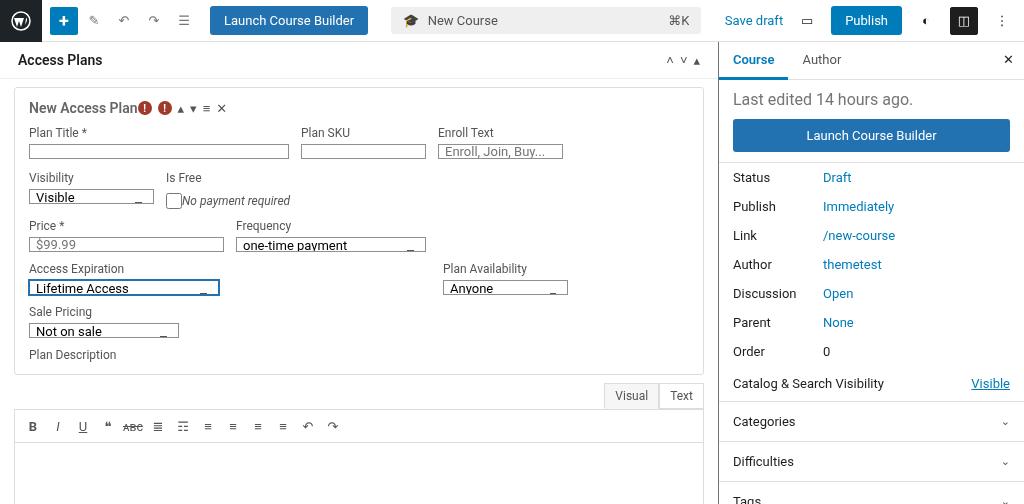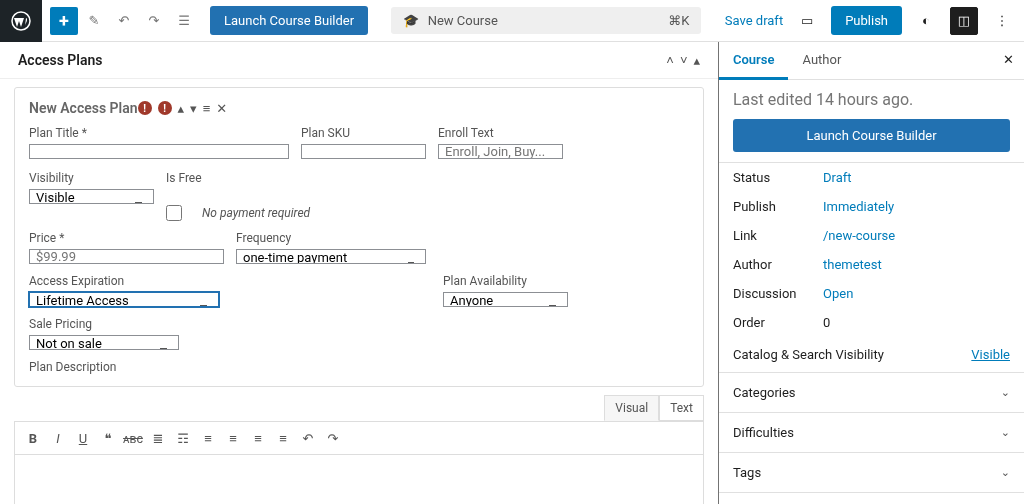--- a/index.html
+++ b/index.html
@@ -27,21 +27,21 @@
 .panel-hdr h4{font-size:14px;font-weight:600;color:#666}
 .panel-hdr .pico{display:flex;gap:6px;align-items:center;color:#555}
 .warn{width:14px;height:14px;border-radius:50%;background:#a0392b;color:#fff;display:flex;align-items:center;justify-content:center;font-size:10px;font-weight:bold}
 .row{display:flex;gap:12px;margin-bottom:10px;flex-wrap:wrap}
 .field{display:flex;flex-direction:column;gap:4px}
 .field label{font-size:12px;color:#555}
 .field input,.field select{height:15px;border:1px solid #8c8f94;border-radius:0;padding:0 6px;font-size:13px;background:#fff}
 .field select{appearance:none;background-image:linear-gradient(45deg,transparent 50%,#555 50%),linear-gradient(135deg,#555 50%,transparent 50%);background-position:calc(100% - 14px) 12px,calc(100% - 10px) 12px;background-size:4px 4px,4px 4px;background-repeat:no-repeat;padding-right:24px}
 .w260{width:260px}.w125{width:125px}.w195{width:195px}.w190{width:190px}.w150{width:150px}
 .highlight-select{box-shadow:0 0 0 1px #2271b1;border-color:#2271b1!important}
-.checkbox-row{display:flex;align-items:center;gap:20px;margin-top:16px}
+.checkbox-row{display:flex;align-items:center;gap:0;margin-top:4px}
 .checkbox-row input{width:16px;height:16px}
 .checkbox-row span{font-style:italic;color:#555;font-size:12px}
 .editor-tabs{display:flex;justify-content:flex-end;margin:4px 14px 0}
 .editor-tabs .etab{padding:5px 10px;border:1px solid #ddd;font-size:12px;color:#555;cursor:pointer}
 .editor-tabs .etab.active{background:#f6f6f6;border-bottom-color:#f6f6f6}
 .editor-area{margin:0 14px;border:1px solid #ddd}
 .etb{display:flex;align-items:center;gap:1px;padding:4px 6px;border-bottom:1px solid #ddd}
 .etb span{width:24px;height:24px;display:flex;align-items:center;justify-content:center;color:#555;font-size:13px}
 .etxt{height:85px;resize:vertical;width:100%;border:none;outline:none;padding:6px}
 .sidebar{width:306px;border-left:1px solid #737373;overflow-y:auto;font-size:13px}
@@ -239,20 +239,24 @@
       </div>
     <div class="sb-row">
         <div class="k">Author</div>
         <div class="v">themetest</div>
       </div>
     <div class="sb-row">
         <div class="k">Discussion</div>
         <div class="v">Open</div>
       </div>
     <div class="sb-row">
+        <div class="k">Parent</div>
+        <div class="v">None</div>
+      </div>
+    <div class="sb-row">
         <div class="k">Order</div>
         <div class="v muted">0</div>
       </div>
     <div class="sb-catalog">
         <div>Catalog &amp; Search Visibility</div>
         <div class="v">Visible</div>
       </div>
     <div class="sb-acc">
         <span>Categories</span>
         <span class="chev">⌄</span>

